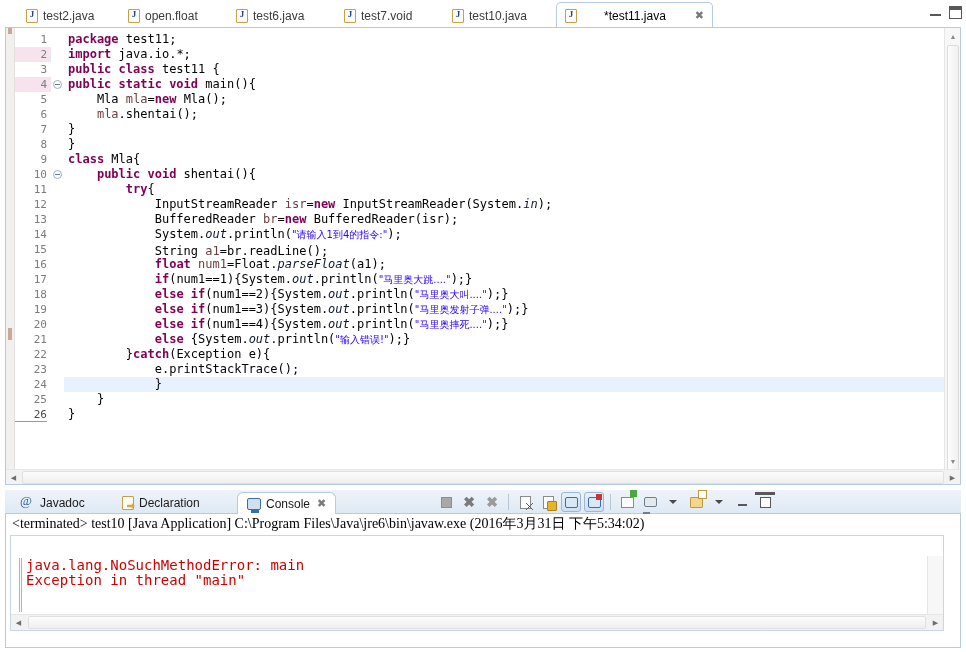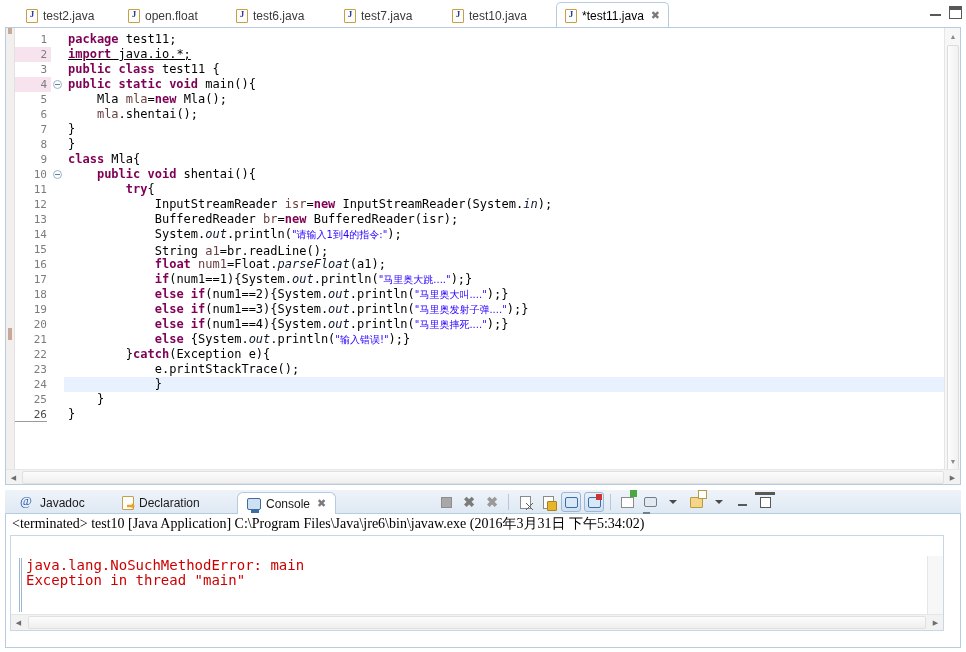--- a/index.html
+++ b/index.html
@@ -509,27 +509,27 @@
         <div class="tab inactive" style="left: 120px;">
           <span class="tab-icon"></span>
           <span class="tab-label">open.float</span>
         </div>
         <div class="tab inactive" style="left: 228px;">
           <span class="tab-icon"></span>
           <span class="tab-label">test6.java</span>
         </div>
         <div class="tab inactive" style="left: 336px;">
           <span class="tab-icon"></span>
-          <span class="tab-label">test7.java</span>
+          <span class="tab-label">test7.void</span>
         </div>
         <div class="tab inactive" style="left: 444px;">
           <span class="tab-icon"></span>
           <span class="tab-label">test10.java</span>
         </div>
-        <div class="tab active" style="left: 556px;">
+        <div class="tab active" style="left: 556px; gap: 22px;">
           <span class="tab-icon"></span>
           <span class="tab-label" style="font-weight: 400;">*test11.java</span>
           <span class="tab-close">✖</span>
         </div>
       </div>
 
     <div id="win-buttons">
       <div class="win-btn min"></div>
       <div class="win-btn max"></div>
     </div>
@@ -575,21 +575,21 @@
             <div class="lnum cur" style="top: 379px;">26</div>
           </div>
 
         <div id="fold-col">
             <div class="fold-mark" style="top: 52px;"></div>
             <div class="fold-mark" style="top: 142px;"></div>
           </div>
 
         <div id="code-area">
             <div class="code-line" style="position: absolute; left: 0px; right: 0px; top: 4px;"><span class="kw">package </span><span>test11;</span></div>
-            <div class="code-line" style="position: absolute; left: 0px; right: 0px; top: 19px; text-decoration: underline;"><span class="kw">import </span><span>java.io.*;</span></div>
+            <div class="code-line" style="position: absolute; left: 0px; right: 0px; top: 19px;"><span class="kw">import </span><span>java.io.*;</span></div>
             <div class="code-line" style="position: absolute; left: 0px; right: 0px; top: 34px;"><span class="kw">public class </span><span>test11 {</span></div>
             <div class="code-line" style="position: absolute; left: 0px; right: 0px; top: 49px;"><span class="kw">public static void </span><span>main(){</span></div>
             <div class="code-line" style="position: absolute; left: 0px; right: 0px; top: 64px;"><span>    Mla </span><span class="loc">mla</span><span>=</span><span class="kw">new </span><span>Mla();</span></div>
             <div class="code-line" style="position: absolute; left: 0px; right: 0px; top: 79px;"><span>    </span><span class="loc">mla</span><span>.shentai();</span></div>
             <div class="code-line" style="position: absolute; left: 0px; right: 0px; top: 94px;"><span>}</span></div>
             <div class="code-line" style="position: absolute; left: 0px; right: 0px; top: 109px;"><span>}</span></div>
             <div class="code-line" style="position: absolute; left: 0px; right: 0px; top: 124px;"><span class="kw">class </span><span>Mla{</span></div>
             <div class="code-line" style="position: absolute; left: 0px; right: 0px; top: 139px;"><span>    </span><span class="kw">public void </span><span>shentai(){</span></div>
             <div class="code-line" style="position: absolute; left: 0px; right: 0px; top: 154px;"><span>        </span><span class="kw">try</span><span>{</span></div>
             <div class="code-line" style="position: absolute; left: 0px; right: 0px; top: 169px;"><span>            InputStreamReader </span><span class="loc">isr</span><span>=</span><span class="kw">new </span><span>InputStreamReader(System.</span><span class="fld">in</span><span>);</span></div>

